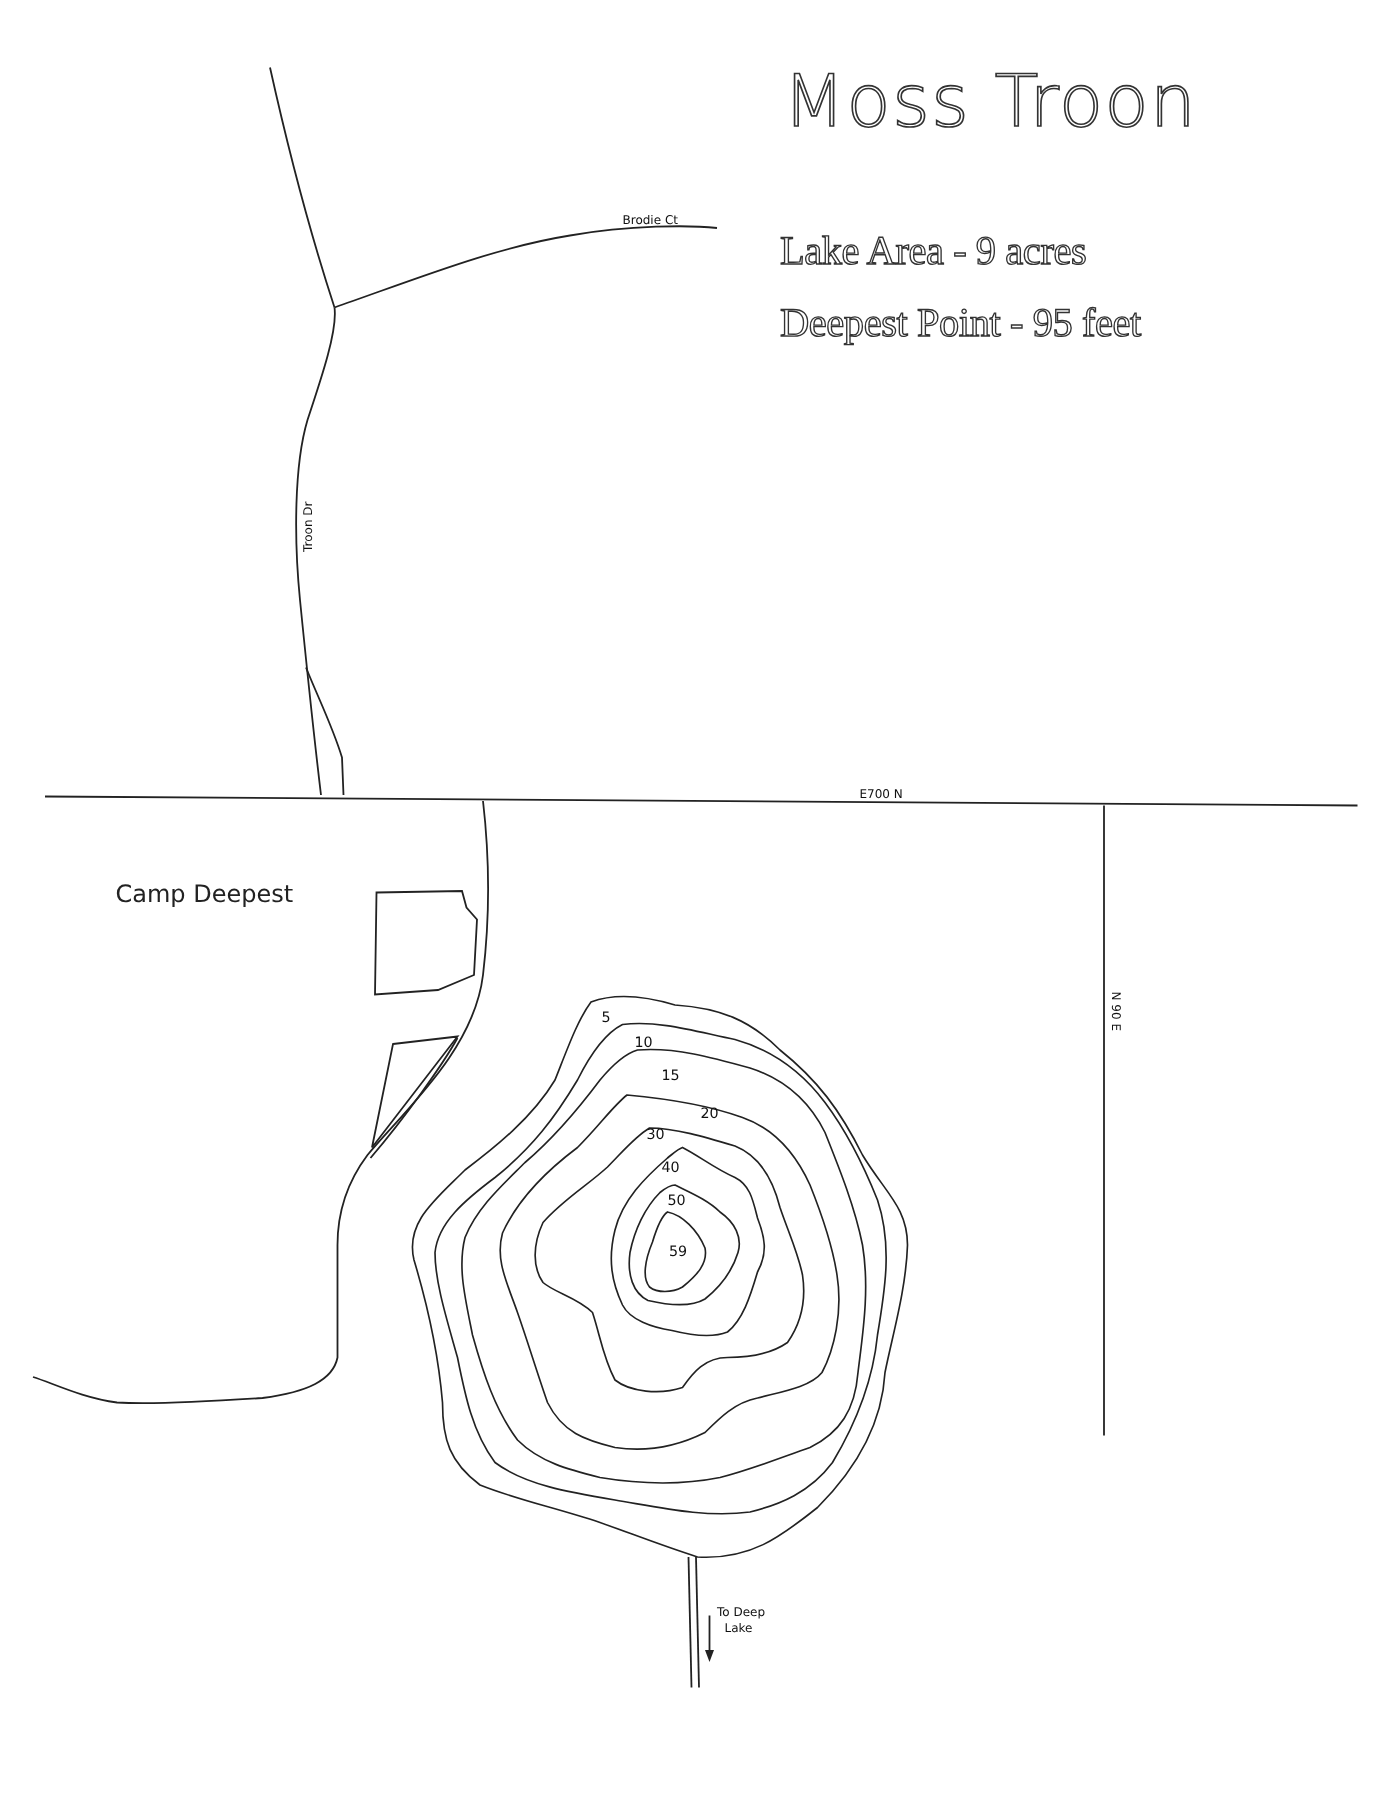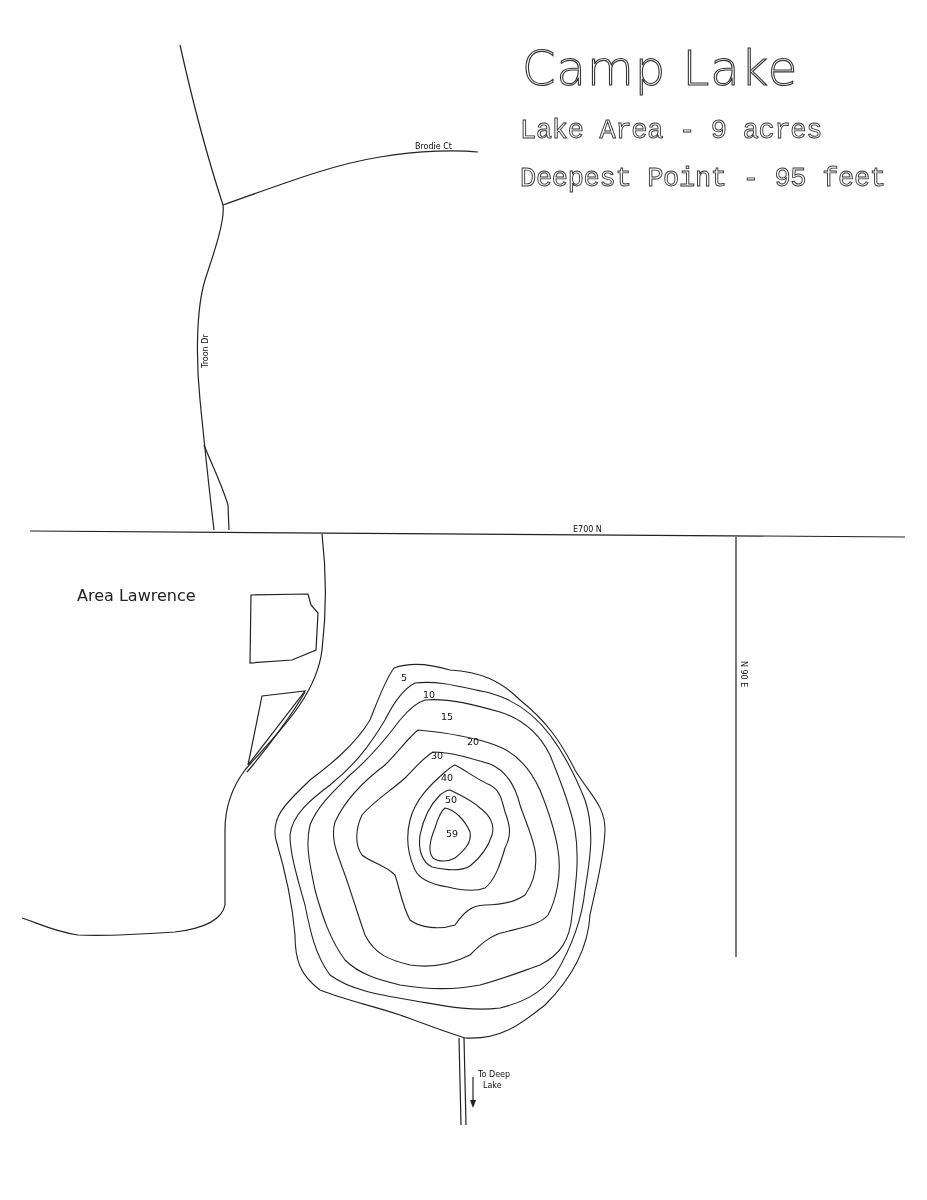--- a/index.html
+++ b/index.html
@@ -3,30 +3,30 @@
 <meta charset="utf-8">
 <style>
   html, body { margin:0; padding:0; background:#ffffff; }
   body { width:927px; height:1200px; position:relative; overflow:hidden; font-family:"DejaVu Sans", sans-serif; }
   #map { position:absolute; left:0; top:0; width:927px; height:1200px; }
   .road { fill:none; stroke:#222; stroke-width:1.2; }
   .contour { fill:none; stroke:#222; stroke-width:1.1; }
   .lbl-small { font-family:"DejaVu Sans", sans-serif; font-size:8px; fill:#111; }
   .lbl-contour { font-family:"DejaVu Sans", sans-serif; font-size:9.5px; fill:#111; }
   .title { position:absolute; left:522px; top:44px; font-family:"DejaVu Sans", sans-serif; font-size:48px; font-weight:200; color:#fff; -webkit-text-stroke:1.1px #333; letter-spacing:1px; line-height:1; }
-  .sub { position:absolute; left:520px; font-family:Liberation Mono, monospace; font-size:27px; color:#fff; -webkit-text-stroke:0.9px #333; line-height:1; letter-spacing:-0.3px; }
+  .sub { position:absolute; left:520px; font-family:Liberation Serif, serif; font-size:27px; color:#fff; -webkit-text-stroke:0.9px #333; line-height:1; letter-spacing:-0.3px;margin-top:36px; }
   .camp { position:absolute; left:77px; top:586px; font-family:"DejaVu Sans", sans-serif; font-size:16px; color:#222; }
 </style>
 </head>
 <body>
 
-<div class="title">Camp Lake</div>
+<div class="title">Moss Troon</div>
 <div class="sub" style="top:118px;">Lake Area - 9 acres</div>
 <div class="sub" style="top:166px;">Deepest Point - 95 feet</div>
-<div class="camp">Area Lawrence</div>
+<div class="camp">Camp Deepest</div>
 
 <svg id="map" viewBox="0 0 927 1200" xmlns="http://www.w3.org/2000/svg">
 
   <path class="road" d="M180,45 C190,90 205,150 223,205"></path>
   <path class="road" d="M223,205 C280,185 330,165 380,157 C420,150 460,150 478,152"></path>
   <path class="road" d="M223,205 C225,220 215,250 205,280 C196,310 196,360 200,400 C204,440 208,480 214,530"></path>
   <path class="road" d="M204,445 C212,465 222,485 228,505 L229,530"></path>
   <path class="road" d="M30,531 L905,537"></path>
   <path class="road" d="M736,537 L736,957"></path>
   <path class="road" d="M322,534 C325,560 328,600 322,650 C316,700 270,740 245,770 C230,790 225,810 225,830 L225,905 C222,920 205,928 175,932 C130,935 95,936 78,935 C55,932 35,922 22,918"></path>

